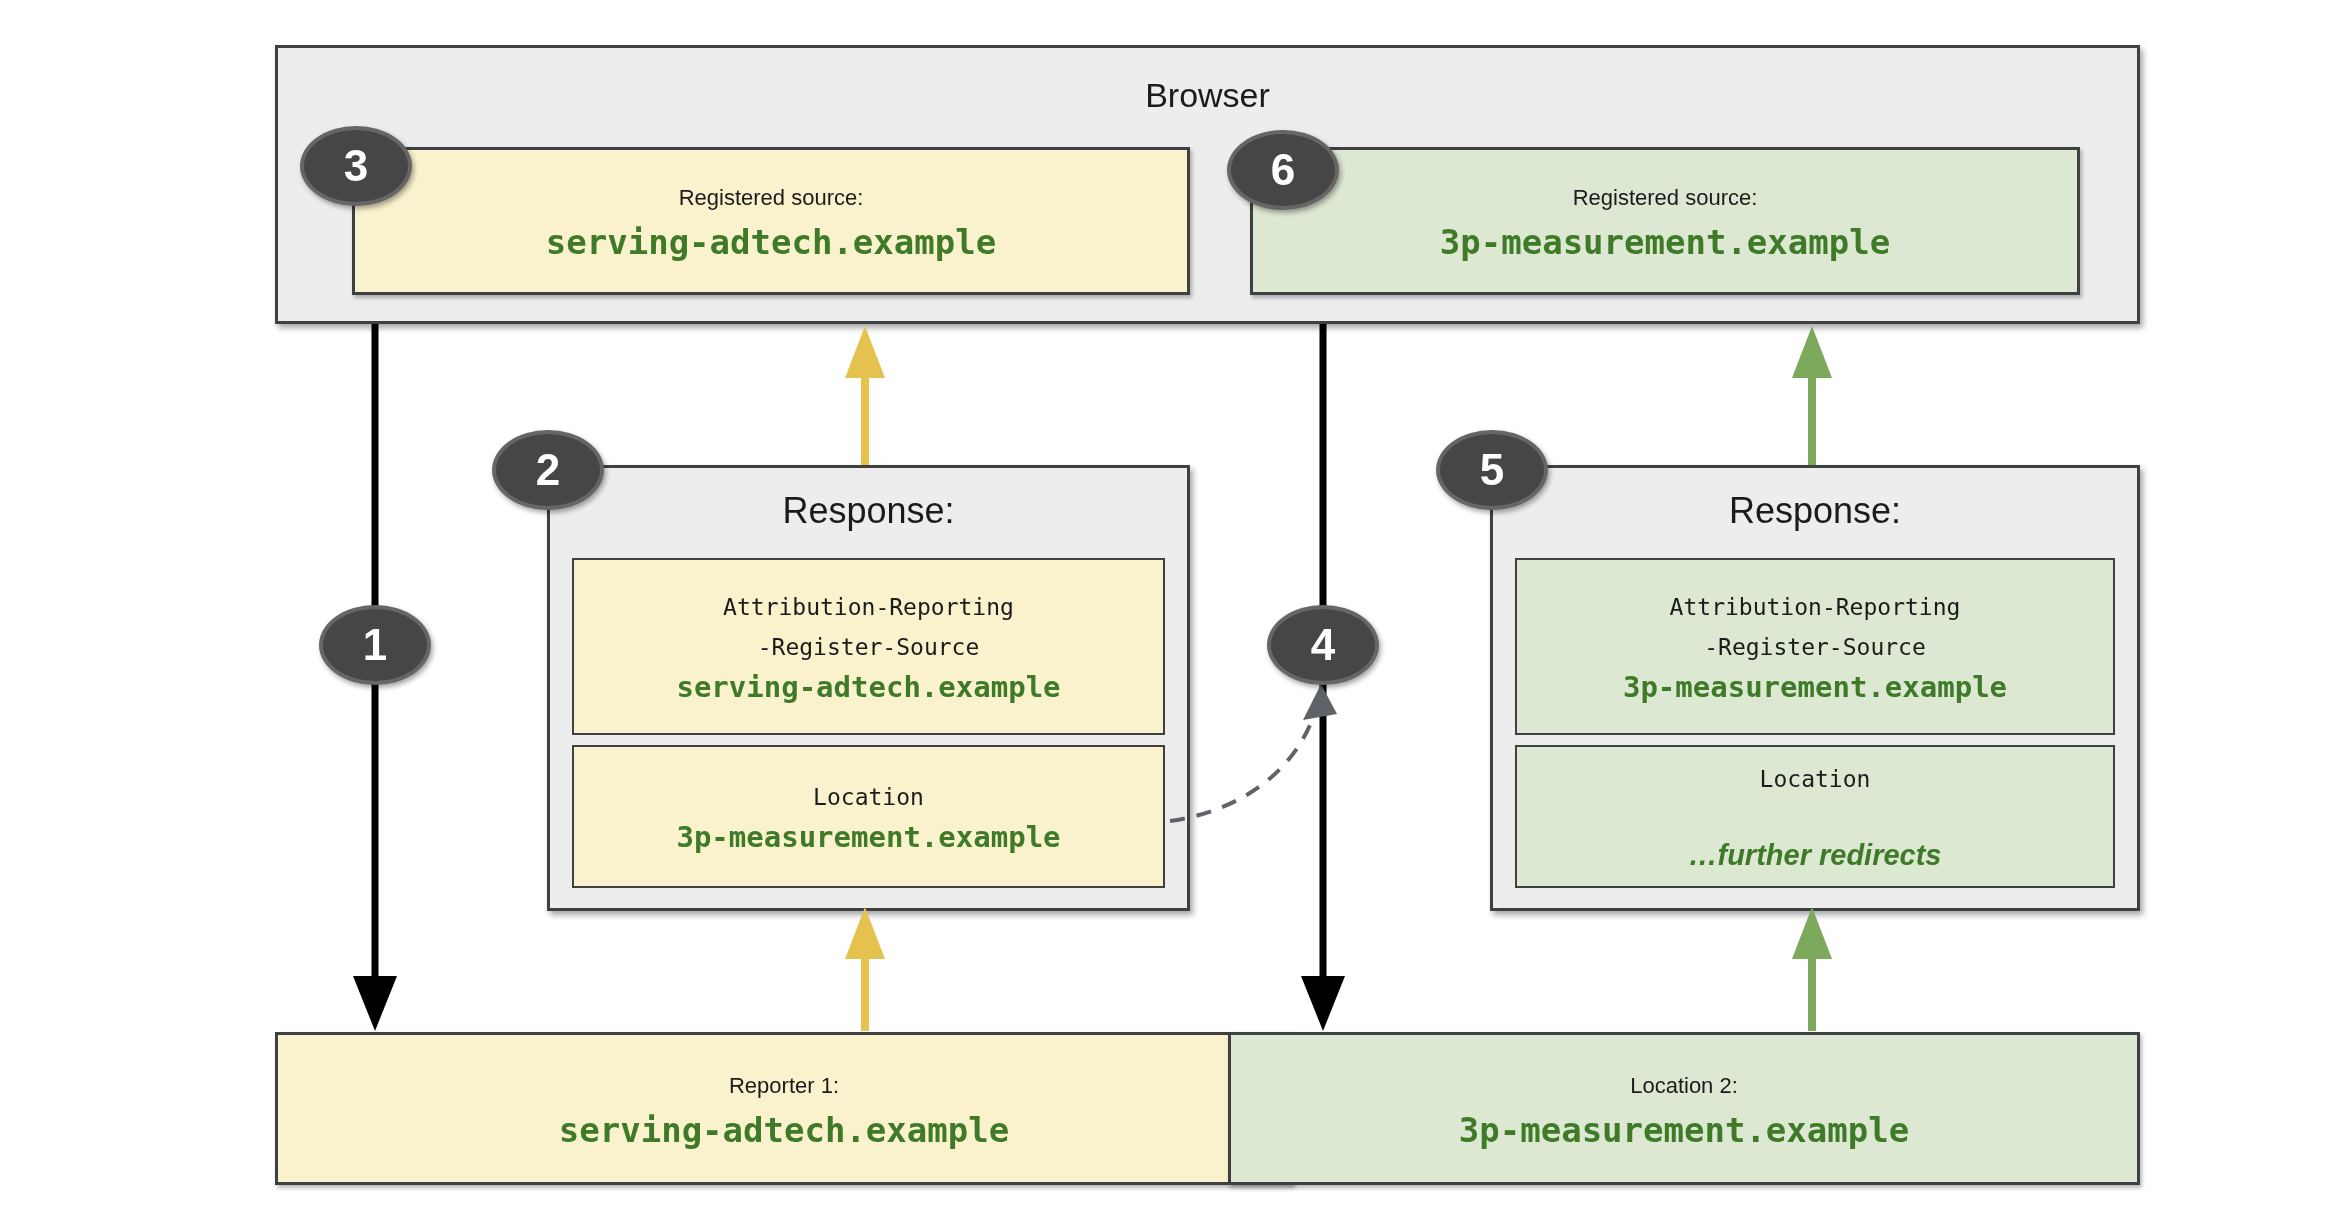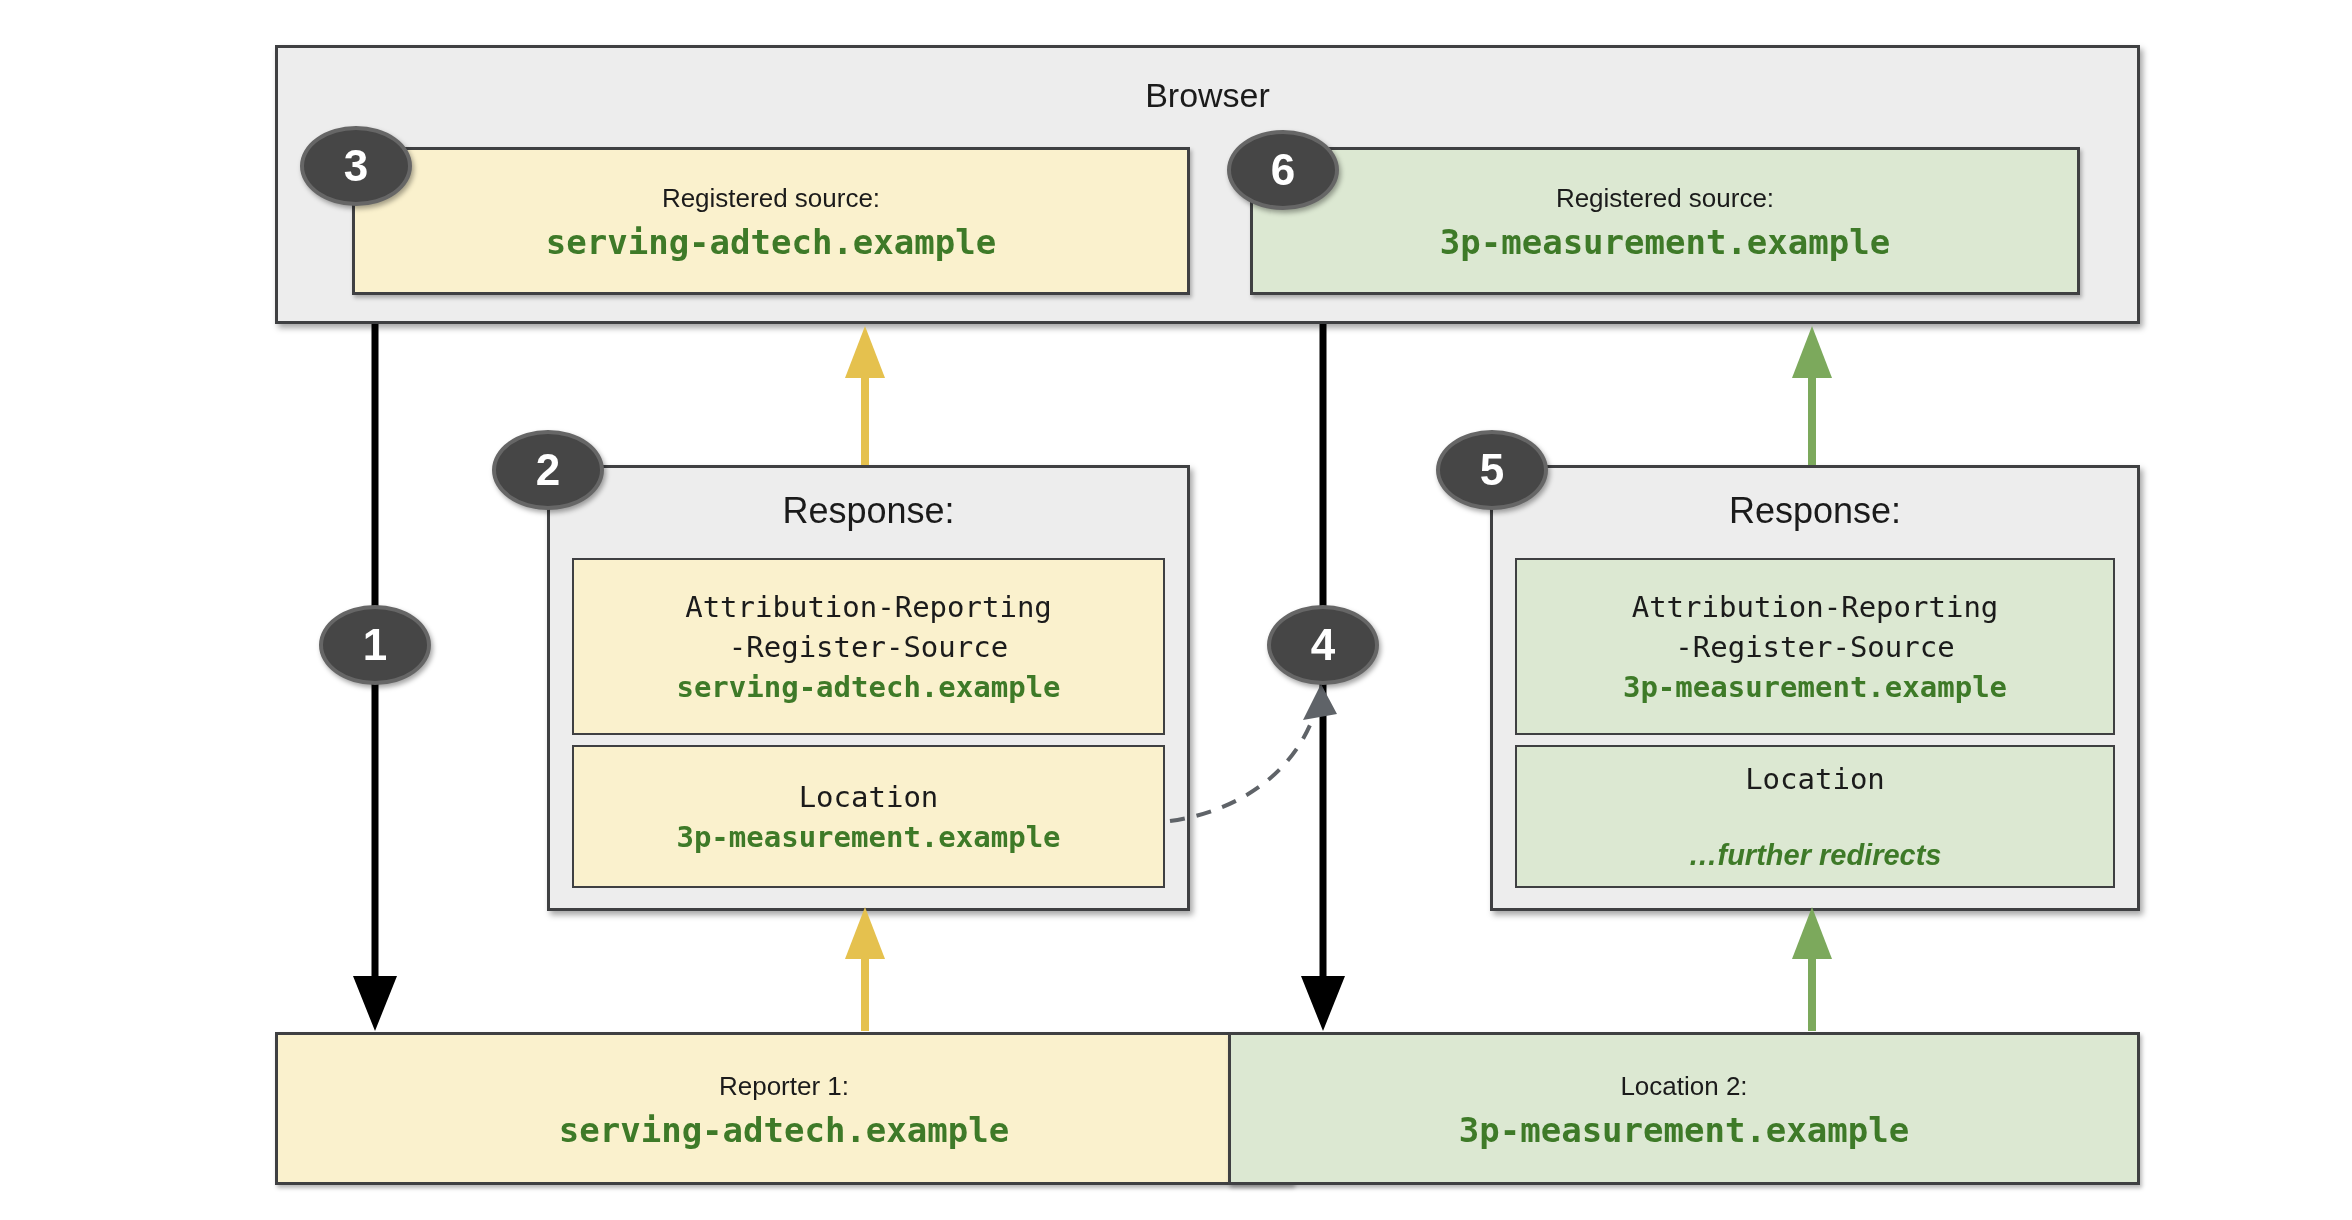--- a/index.html
+++ b/index.html
@@ -14,24 +14,24 @@
           font-family:"Liberation Sans",sans-serif;overflow:hidden;}
   .abs{position:absolute;}
   .panel{background:var(--panel-fill);border:3px solid var(--panel-border);
          box-shadow:3px 4px 6px rgba(0,0,0,.35);box-sizing:border-box;}
   .fillbox{border:3px solid var(--panel-border);box-sizing:border-box;
            box-shadow:2px 3px 4px rgba(0,0,0,.28);
            display:flex;flex-direction:column;align-items:center;justify-content:center;}
   .fill-yellow{background:var(--yellow-fill);}
   .fill-green{background:var(--green-fill);}
   .inner{border-width:2.5px;box-shadow:none;}
-  .sans-label{font-size:26px;color:var(--text-dark);line-height:42px;}
+  .sans-label{font-size:22px;color:var(--text-dark);line-height:42px;}
   .mono{font-family:"DejaVu Sans Mono","Liberation Mono",monospace;}
   .mono-domain{font-size:34px;font-weight:600;color:var(--domain-green);line-height:46px;}
-  .mono-line{font-size:29px;color:var(--text-dark);line-height:40px;}
+  .mono-line{font-size:23px;color:var(--text-dark);line-height:40px;}
   .mono-green{font-size:29px;font-weight:600;color:var(--domain-green);line-height:40px;}
   .italic-green{font-size:29px;font-weight:bold;font-style:italic;color:var(--domain-green);line-height:40px;margin-top:36px;}
   .browser-title{width:100%;text-align:center;font-size:34px;color:var(--text-dark);}
   .resp-title{width:100%;text-align:center;font-size:36px;color:var(--text-dark);}
   .badge{position:absolute;width:112px;height:80px;border-radius:50%;
          background:var(--badge-fill);border:4px solid var(--badge-ring);box-sizing:border-box;
          color:var(--badge-text);font-size:44px;font-weight:bold;
          display:flex;align-items:center;justify-content:center;
          box-shadow:2px 3px 5px rgba(0,0,0,.35);z-index:10;}
   svg.arrows{position:absolute;left:0;top:0;z-index:5;}

